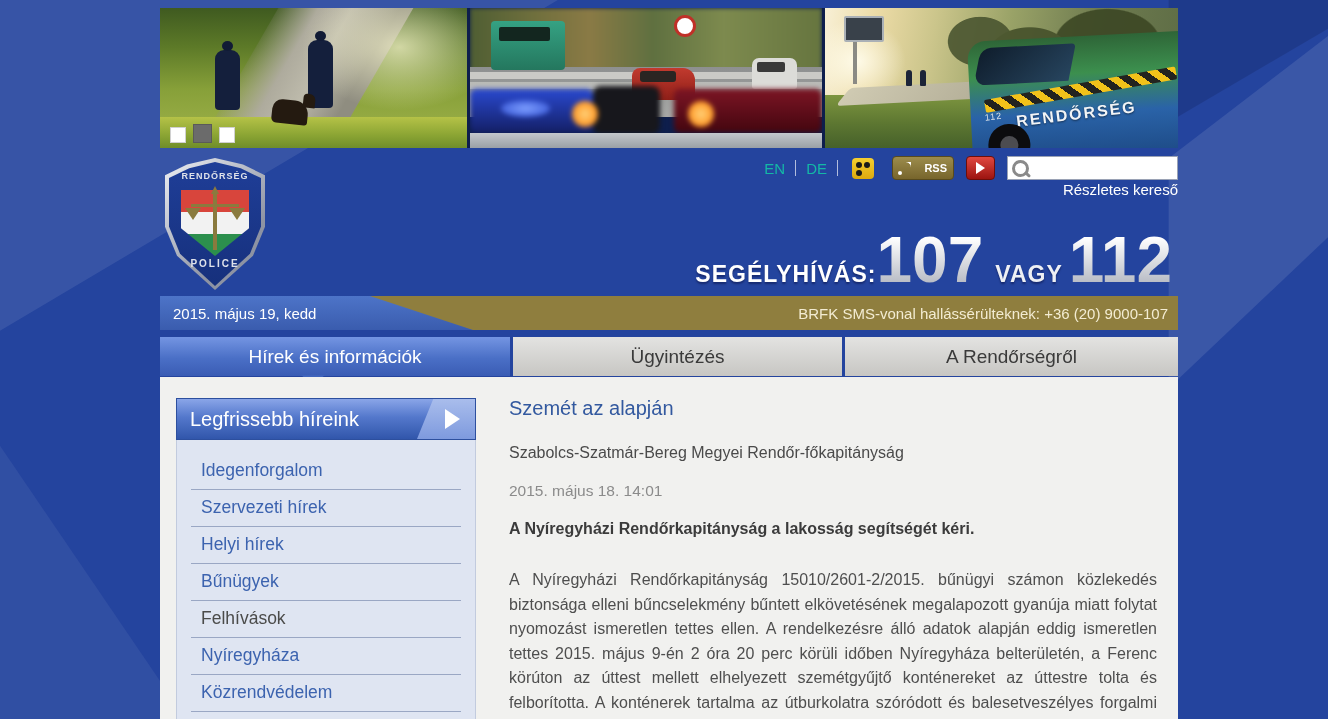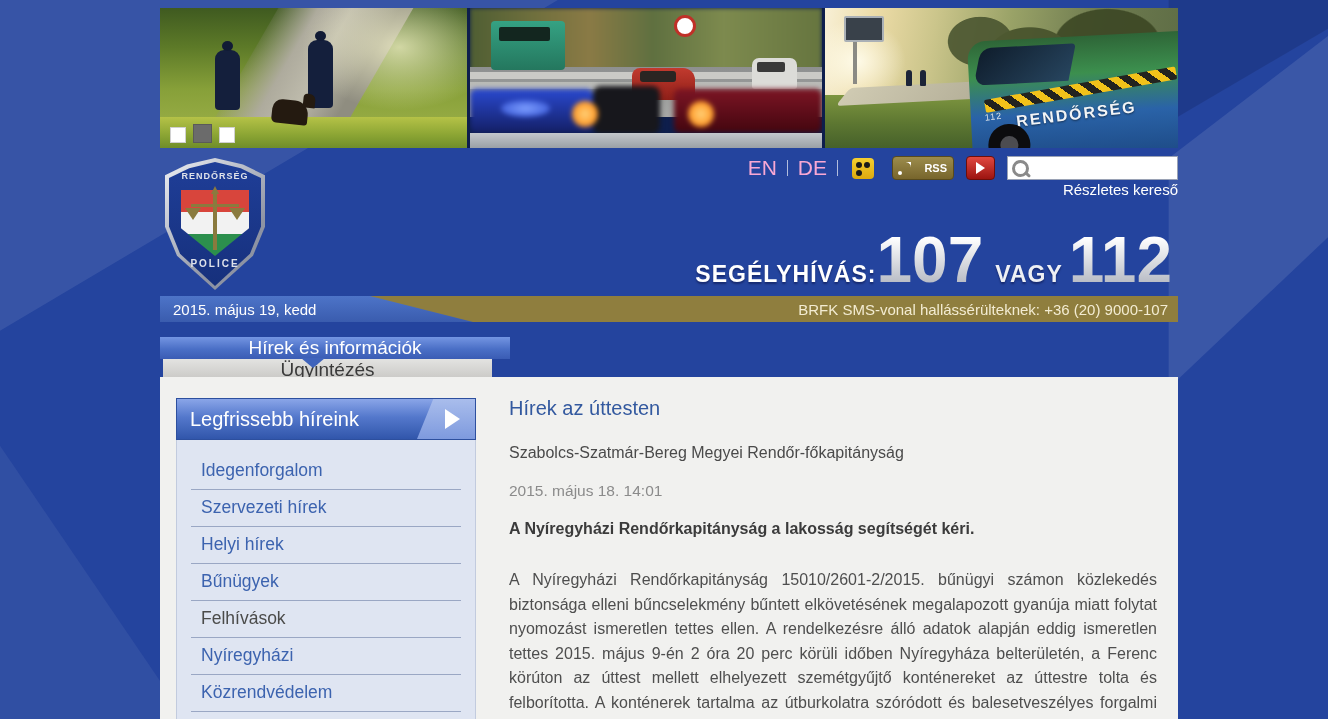--- a/index.html
+++ b/index.html
@@ -103,21 +103,21 @@
   .sword-tip{position:absolute;left:46px;top:28px;width:8px;height:8px;background:#8a7a3e;clip-path:polygon(50% 0,100% 100%,0 100%);}
   .shield-bottom-text{position:absolute;left:0;right:0;top:100px;text-align:center;color:#dfe2ea;font-size:10px;letter-spacing:2px;font-weight:bold;}
 
   .slogan{position:absolute;left:108px;top:40px;color:#fff;white-space:nowrap;}
   .slogan .cap{font-size:47px;font-weight:bold;text-shadow:0 2px 3px rgba(0,15,70,.55);}
   .slogan .small{font-size:33px;font-weight:bold;text-shadow:0 2px 3px rgba(0,15,70,.55);}
   .slogan .tail{position:relative;top:9px;}
   .ribbon{position:absolute;left:215px;top:58px;width:200px;height:46px;z-index:-1;}
 
   .toprow{position:absolute;top:8px;right:0;height:24px;display:flex;align-items:center;}
-  .lang{color:#f9a8d4;font-size:21px;text-decoration:none;padding:0 10px;}
+  .lang{color:#14b8a6;font-size:15px;text-decoration:none;padding:0 10px;}
   .vsep{width:1px;height:16px;background:rgba(255,255,255,.65);}
   .ico-access{width:22px;height:21px;margin:0 9px 0 14px;background:linear-gradient(180deg,#f6cf30,#dca90e);border-radius:4px;position:relative;}
   .ico-access i{position:absolute;width:6px;height:6px;border-radius:50%;background:#1a1a1a;}
   .ia1{left:4px;top:4px;} .ia2{left:12px;top:4px;} .ia3{left:4px;top:12px;}
   .ico-rss{width:54px;height:22px;margin:16px 9px;border-radius:4px;background:linear-gradient(180deg,#9c8c4c,#77652c);
     border:1px solid #574a1e;display:flex;align-items:center;justify-content:flex-end;padding-right:6px;position:relative;
     color:#fff;font-size:11px;font-weight:bold;}
   .rss-glyph{position:absolute;left:5px;bottom:4px;width:13px;height:13px;overflow:hidden;}
   .rss-glyph::before{content:'';position:absolute;left:0;bottom:0;width:4px;height:4px;border-radius:50%;background:#fff;}
   .rss-glyph::after{content:'';position:absolute;left:0;bottom:0;width:11px;height:11px;border:2px solid #fff;border-radius:50%;
@@ -132,30 +132,30 @@
   .mag::after{content:'';position:absolute;left:9px;top:10px;width:7px;height:3px;background:#8a8a8a;transform:rotate(40deg);border-radius:2px;}
   .adv-search{position:absolute;top:33px;right:0;color:#fff;font-size:15px;text-decoration:none;}
 
   .emergency{position:absolute;right:0;top:80px;display:flex;align-items:baseline;}
   .em-label{color:#fff;font-weight:bold;font-size:23px;letter-spacing:1px;text-shadow:0 2px 2px rgba(0,0,40,.4);}
   .em-num{font-size:64px;font-weight:bold;line-height:1;margin:0 6px 0 0;
     background:linear-gradient(180deg,#ffffff 15%,#b9bdc6 85%);-webkit-background-clip:text;background-clip:text;color:transparent;}
   .em-conj{color:#eef0f4;font-weight:bold;font-size:23px;letter-spacing:1px;margin:0 6px;text-shadow:0 2px 2px rgba(0,0,40,.4);}
 
   
-  .infobar{position:absolute;left:0;top:296px;width:1018px;height:26px;background:#8f7e3e;}
+  .infobar{position:absolute;left:0;top:296px;width:1018px;height:34px;background:#8f7e3e;}
   .infobar-left{position:absolute;left:0;top:0;bottom:0;width:315px;
     background:linear-gradient(180deg,#4d74c8,#3a5cae);
     clip-path:polygon(0 0,210px 0,313px 100%,0 100%);
     display:flex;align-items:center;padding-left:13px;box-sizing:border-box;}
   .infobar-left span{color:#fff;font-size:15px;}
   .infobar-right{position:absolute;right:10px;top:0;bottom:0;display:flex;align-items:center;color:#f3ecd2;font-size:15px;}
 
   
-  .tabbar{position:absolute;left:0;top:337px;width:1018px;height:33px;display:flex;flex-direction:column;}
+  .tabbar{position:absolute;left:0;top:337px;width:1018px;height:33px;display:flex;}
   .tab{height:39px;display:flex;align-items:center;justify-content:center;font-size:19px;cursor:pointer;}
   .tab-active{width:350px;color:#fff;position:relative;
     background:linear-gradient(180deg,#7495e2 0%,#4a6fc6 55%,#3a5cb4 100%);}
   .tab-active::after{content:'';position:absolute;left:141px;bottom:-9px;width:0;height:0;
     border-left:12px solid transparent;border-right:12px solid transparent;border-top:10px solid #3f63bb;}
   .tab-idle{color:#3a3a3a;background:linear-gradient(180deg,#e3e3e1 0%,#c7c6c3 100%);margin-left:3px;}
   .tab-2{width:329px;} .tab-3{flex:1;}
 
   
   .content{position:absolute;left:0;top:377px;width:1018px;height:342px;background:#f1f1ef;overflow:hidden;}
@@ -291,43 +291,44 @@
   <div class="infobar">
     <div class="infobar-left">
       <span>2015. május 19, kedd</span>
     </div>
     <div class="infobar-right">BRFK SMS-vonal hallássérülteknek: +36 (20) 9000-107</div>
   </div>
 
   <div class="tabbar">
     <div class="tab tab-active">Hírek és információk</div>
     <div class="tab tab-idle tab-2">Ügyintézés</div>
+    <div class="tab tab-idle tab-3">A Rendőrségről</div>
   </div>
 
   <div class="content">
 
     <div class="sidebar">
       <div class="side-head">
         <span>Legfrissebb híreink</span>
         <div class="side-arrow"></div>
       </div>
       <ul class="side-list">
         <li>Idegenforgalom</li>
         <li>Szervezeti hírek</li>
         <li>Helyi hírek</li>
         <li>Bűnügyek</li>
         <li class="visited">Felhívások</li>
-        <li>Nyíregyházi</li>
+        <li>Nyíregyháza</li>
         <li>Közrendvédelem</li>
         <li>Közlekedésrendészet</li>
       </ul>
     </div>
 
     <div class="article">
-      <h1 class="art-title">Hírek az úttesten</h1>
+      <h1 class="art-title">Szemét az alapján</h1>
       <div class="art-source">Szabolcs-Szatmár-Bereg Megyei Rendőr-főkapitányság</div>
       <div class="art-date">2015. május 18. 14:01</div>
       <div class="art-lead">A Nyíregyházi Rendőrkapitányság a lakosság segítségét kéri.</div>
       <div class="art-body">A Nyíregyházi Rendőrkapitányság 15010/2601-2/2015. bűnügyi számon közlekedés biztonsága elleni bűncselekmény bűntett elkövetésének megalapozott gyanúja miatt folytat nyomozást ismeretlen tettes ellen. A rendelkezésre álló adatok alapján eddig ismeretlen tettes 2015. május 9-én 2 óra 20 perc körüli időben Nyíregyháza belterületén, a Ferenc körúton az úttest mellett elhelyezett szemétgyűjtő konténereket az úttestre tolta és felborította. A konténerek tartalma az útburkolatra szóródott és balesetveszélyes forgalmi akadályt létesített.</div>
     </div>
 
   </div>
 </div>
 
 </body></html>

